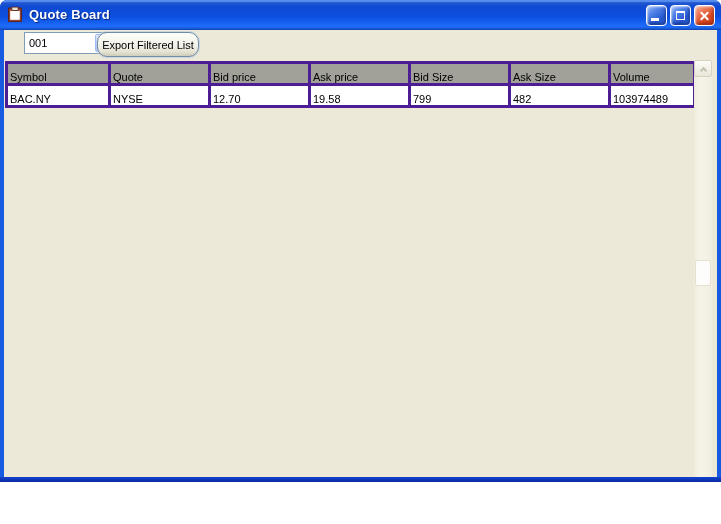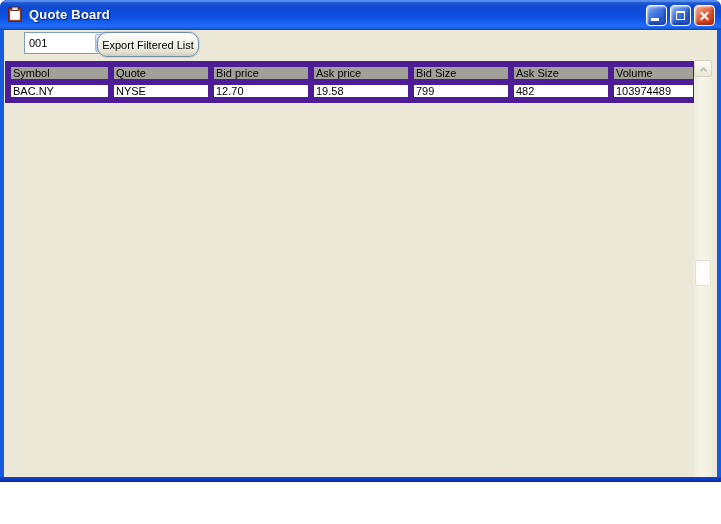--- a/index.html
+++ b/index.html
@@ -75,21 +75,21 @@
     font-size:11px; color:#000;
   }
 
   
   table.quotes {
     position:absolute; left:1px; top:31px; width:688px;
     border-collapse:collapse; table-layout:fixed;
     font-size:11px; line-height:12px;
   }
   .quotes th, .quotes td {
-    border:6px solid #4c1d95; height:12px; padding:0 1px 0 2px;
+    border:3px solid #4c1d95; height:12px; padding:7px 1px 0 2px;
     overflow:hidden; white-space:nowrap; text-align:left; font-weight:normal;
   }
   .quotes th { background:#A1A199; }
   .quotes td { background:#fff;margin-top:25px; }
   .c0{width:103px} .c1{width:100px} .c2{width:100px} .c3{width:100px}
   .c4{width:100px} .c5{width:100px} .c6{width:85px}
 
   
   .chev { width:5px; height:5px; display:inline-block;
     border-right:2px solid currentColor; border-bottom:2px solid currentColor; }

